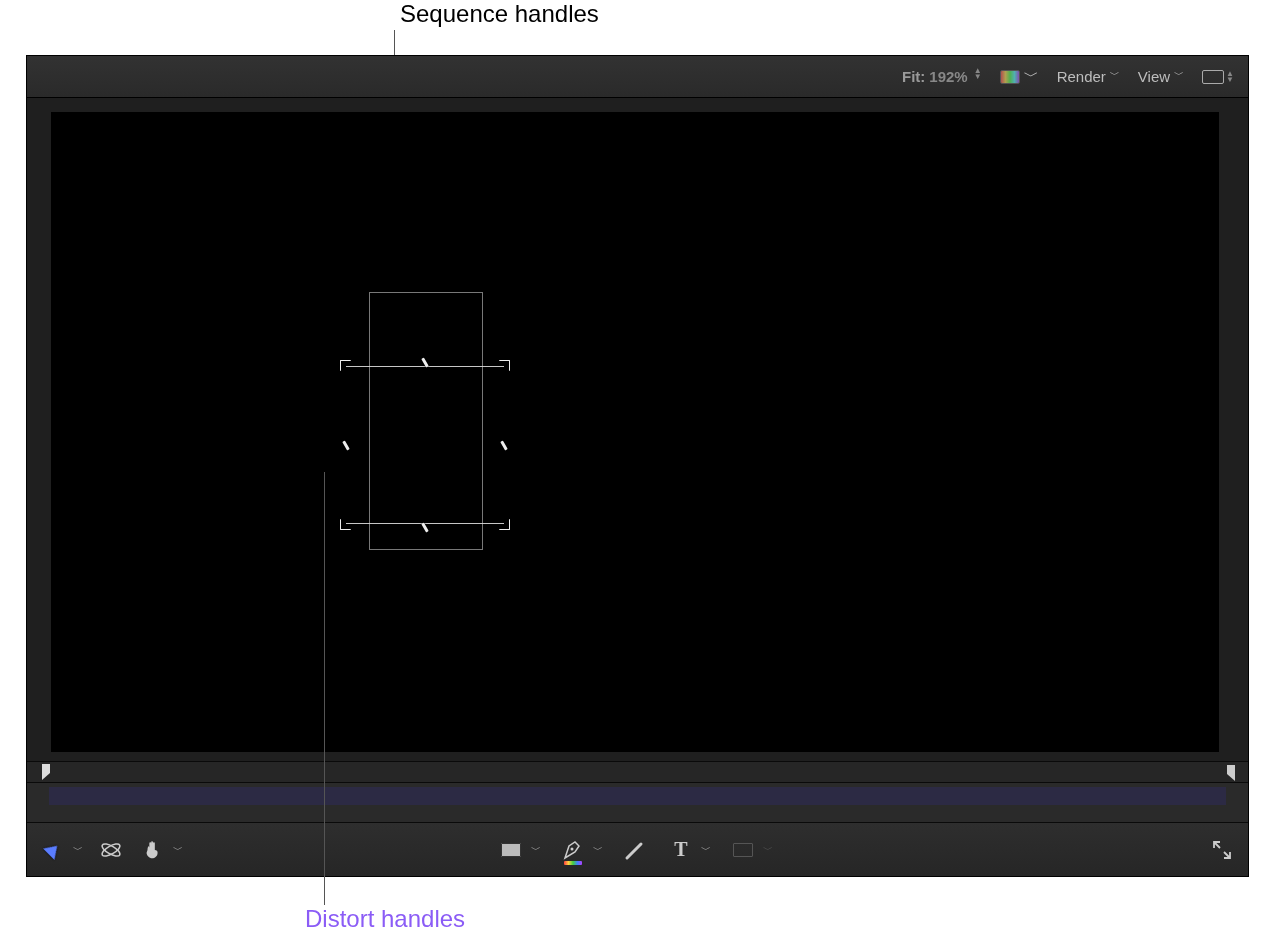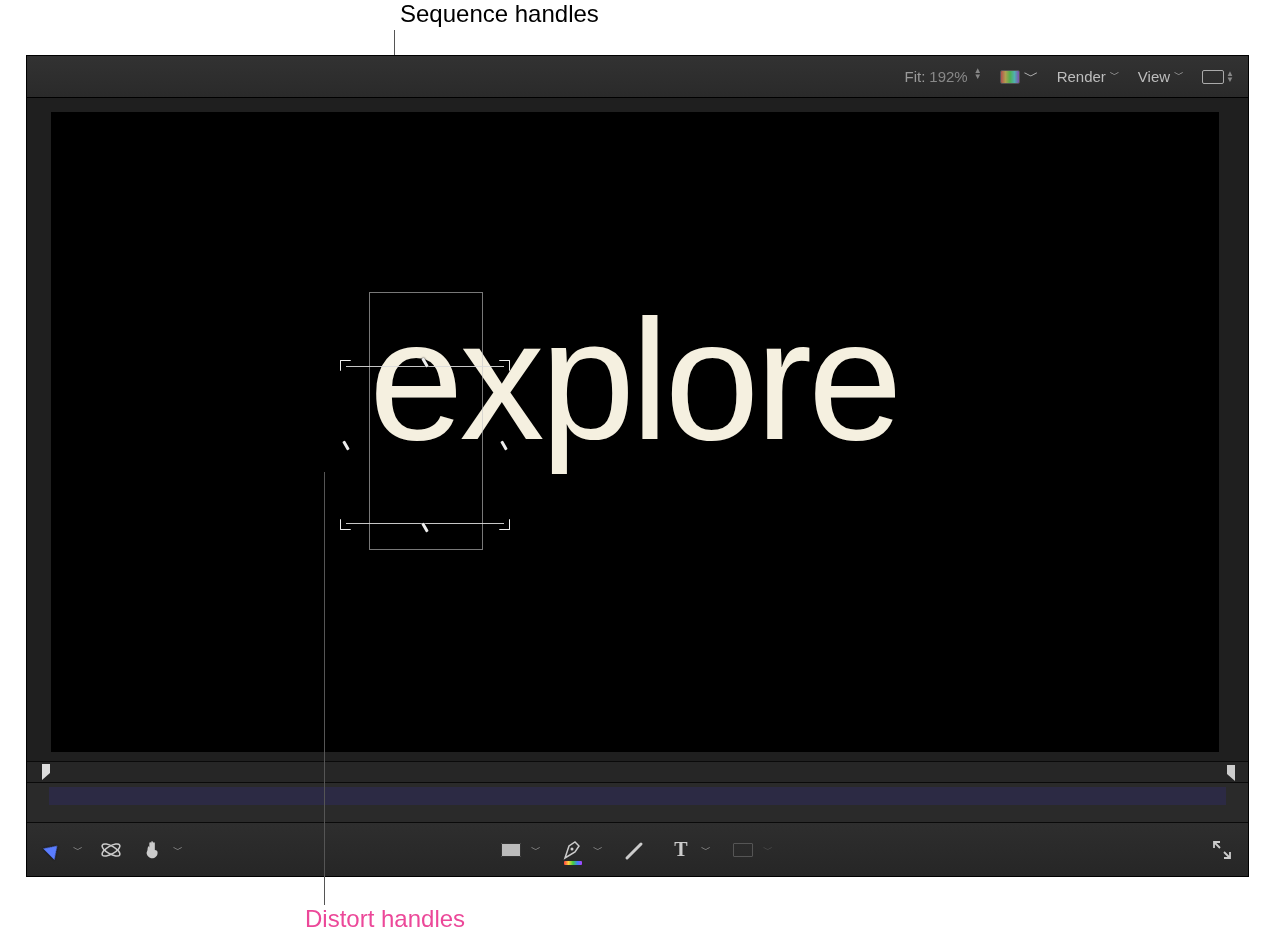--- a/index.html
+++ b/index.html
@@ -18,21 +18,21 @@
     top: 0px;
     font-size: 24px;
     color: #000;
     font-weight: 400;
   }
   .annotation-bottom {
     position: absolute;
     left: 305px;
     top: 905px;
     font-size: 24px;
-    color: #ec4899;
+    color: #8b5cf6;
     font-weight: 400;
   }
   .callout-line {
     position: absolute;
     background: #555;
     width: 1px;
   }
 
   
   .app-window {
@@ -55,21 +55,21 @@
     background: linear-gradient(#323232, #2a2a2a);
     border-bottom: 1px solid #000;
     display: flex;
     justify-content: flex-end;
     align-items: center;
     gap: 18px;
     padding: 0 14px;
     font-size: 15px;
     color: #bdbdbd;
   }
-  .fit-group { display: flex; align-items: flex-start; gap: 4px; }
+  .fit-group { display: flex; align-items: flex-start; gap: 4px; font-weight: bold; }
   .fit-label { color: #9a9a9a; }
   .fit-value { color: #888; }
   .stepper-arrows {
     display: inline-flex;
     flex-direction: column;
     line-height: 6px;
     font-size: 8px;
     color: #888;
     margin-left: 2px;
   }
@@ -311,21 +311,20 @@
       <span class="layout-box"></span>
       <span class="layout-arrows">
           <span>▲</span>
           <span>▼</span>
         </span>
     </div>
   </div>
 
   <div class="canvas-region">
     <div class="canvas-black">
-      <div class="explore-text">explore</div>
 
       <div class="sel-outer"></div>
 
       <div class="sel-inner">
         <div class="edge-top"></div>
         <div class="edge-bottom"></div>
         <div class="corner-handle ch-tl"></div>
         <div class="corner-handle ch-tr"></div>
         <div class="corner-handle ch-bl"></div>
         <div class="corner-handle ch-br"></div>

